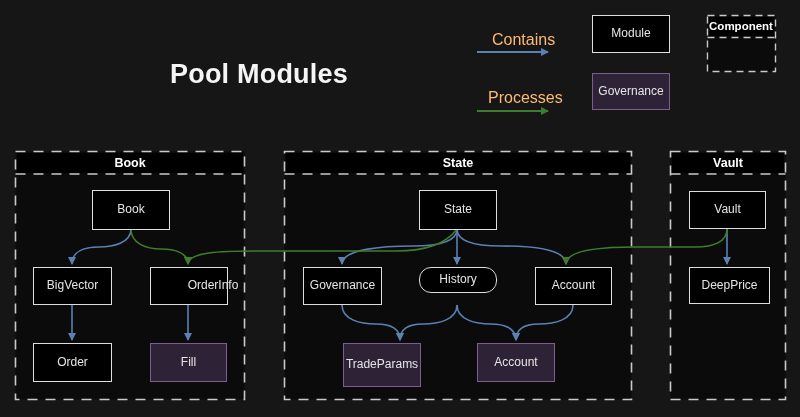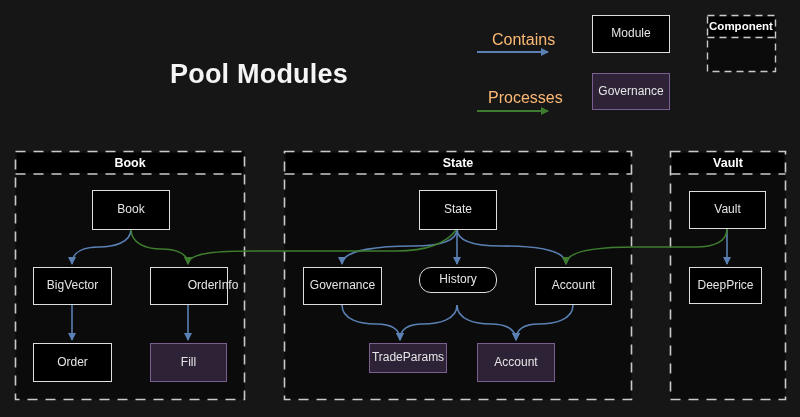--- a/index.html
+++ b/index.html
@@ -98,19 +98,19 @@
   <div class="abs node module" style="left:92px;top:190px;width:78px;height:40px;">Book</div>
   <div class="abs node module" style="left:33px;top:267px;width:79px;height:38px;">BigVector</div>
   <div class="abs node module" style="left:150px;top:267px;width:78px;height:38px;padding-left:48px;">OrderInfo</div>
   <div class="abs node module" style="left:33px;top:343px;width:79px;height:39px;">Order</div>
   <div class="abs node primitive" style="left:150px;top:343px;width:77px;height:39px;">Fill</div>
 
   <div class="abs node module" style="left:419px;top:190px;width:78px;height:40px;">State</div>
   <div class="abs node module" style="left:303px;top:267px;width:79px;height:38px;">Governance</div>
   <div class="abs node module" style="left:419px;top:267px;width:78px;height:26px;border-radius:12px;">History</div>
   <div class="abs node module" style="left:535px;top:267px;width:77px;height:38px;">Account</div>
-  <div class="abs node primitive" style="left:369px;top:343px;width:78px;height:30px;">TradeParams</div>
+  <div class="abs node primitive" style="left:343px;top:343px;width:78px;height:44px;">TradeParams</div>
   <div class="abs node primitive" style="left:477px;top:343px;width:78px;height:39px;">Account</div>
 
   <div class="abs node module" style="left:689px;top:191px;width:77px;height:38px;">Vault</div>
-  <div class="abs node module" style="left:689px;top:267px;width:73px;height:37px;">DeepPrice</div>
+  <div class="abs node module" style="left:689px;top:267px;width:81px;height:37px;">DeepPrice</div>
 
 </div>
 
 </body></html>

